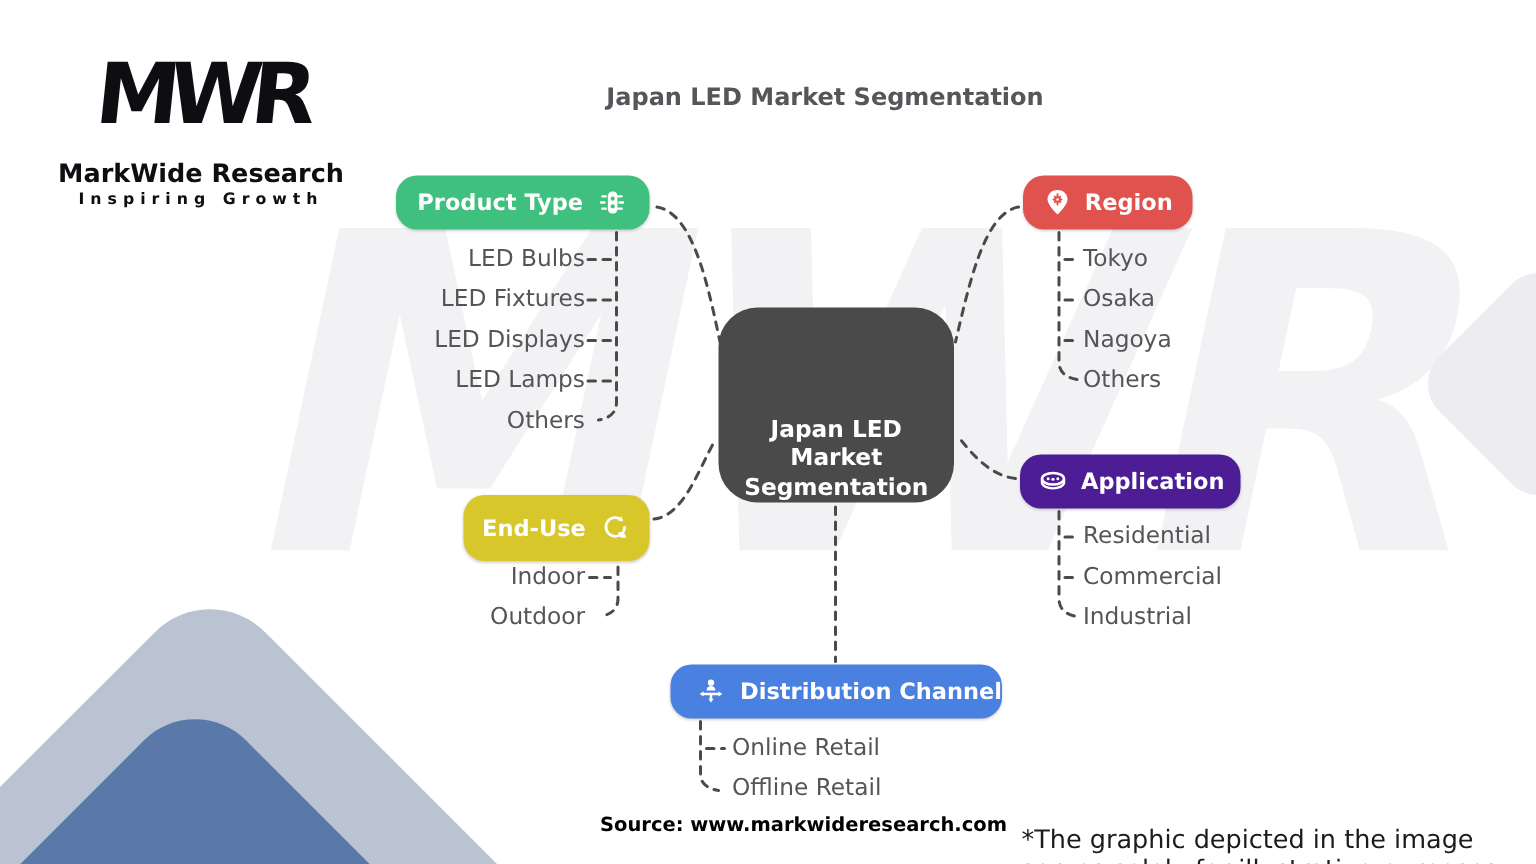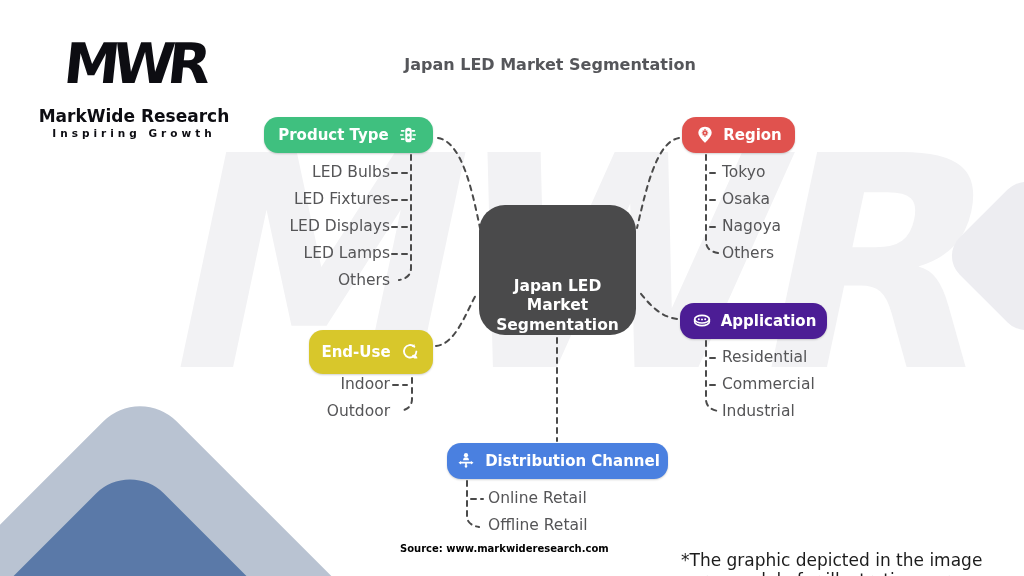--- a/index.html
+++ b/index.html
@@ -30,33 +30,33 @@
 
   
   .node{position:absolute;z-index:2;display:flex;align-items:center;justify-content:center;
         gap:8px;border-radius:14px;color:#fff;font-weight:bold;font-size:15px;
         box-shadow:0 1px 2px rgba(0,0,0,.18);}
   .node svg{display:block;}
   .n-product{left:264px;top:117px;width:169px;height:36px;background:#3fc07f;}
   .n-region{left:682px;top:117px;width:113px;height:36px;background:#e0524e;}
   .n-application{left:680px;top:303px;width:147px;height:36px;background:#4c1d95;}
   .n-enduse{left:309px;top:330px;width:124px;height:44px;background:#d8c72b;}
-  .n-distribution{left:447px;top:443px;width:221px;height:36px;background:#4a80e0;}
+  .n-distribution{left:447px;top:443px;width:221px;height:36px;background:#4a80e0;justify-content:flex-end;}
 
   .center-node{position:absolute;left:479px;top:205px;width:157px;height:130px;z-index:2;
         background:#4a4a4b;border-radius:26px;color:#fff;font-weight:bold;font-size:15.5px;
         text-align:center;line-height:1.25;box-sizing:border-box;padding-top:72px;}
 
   
   .item{position:absolute;z-index:2;font-size:15.5px;color:#555557;white-space:nowrap;}
   .al-r{left:230px;width:160px;text-align:right;}
   .al-l{text-align:left;}
 
   
-  .source{position:absolute;left:400px;top:543px;font-size:10px;font-weight:bold;color:#000;z-index:2;}
+  .source{position:absolute;left:400px;top:543px;font-size:13px;font-weight:bold;color:#000;z-index:2;}
   .disclaimer{position:absolute;left:681px;top:550px;width:340px;font-size:17px;color:#1c1c1c;z-index:2;}
 </style>
 </head>
 <body>
 
 <div class="canvas">
 
   <div class="wm">MWR</div>
   <div class="deco deco-light2"></div>
   <div class="deco deco-light1"></div>

